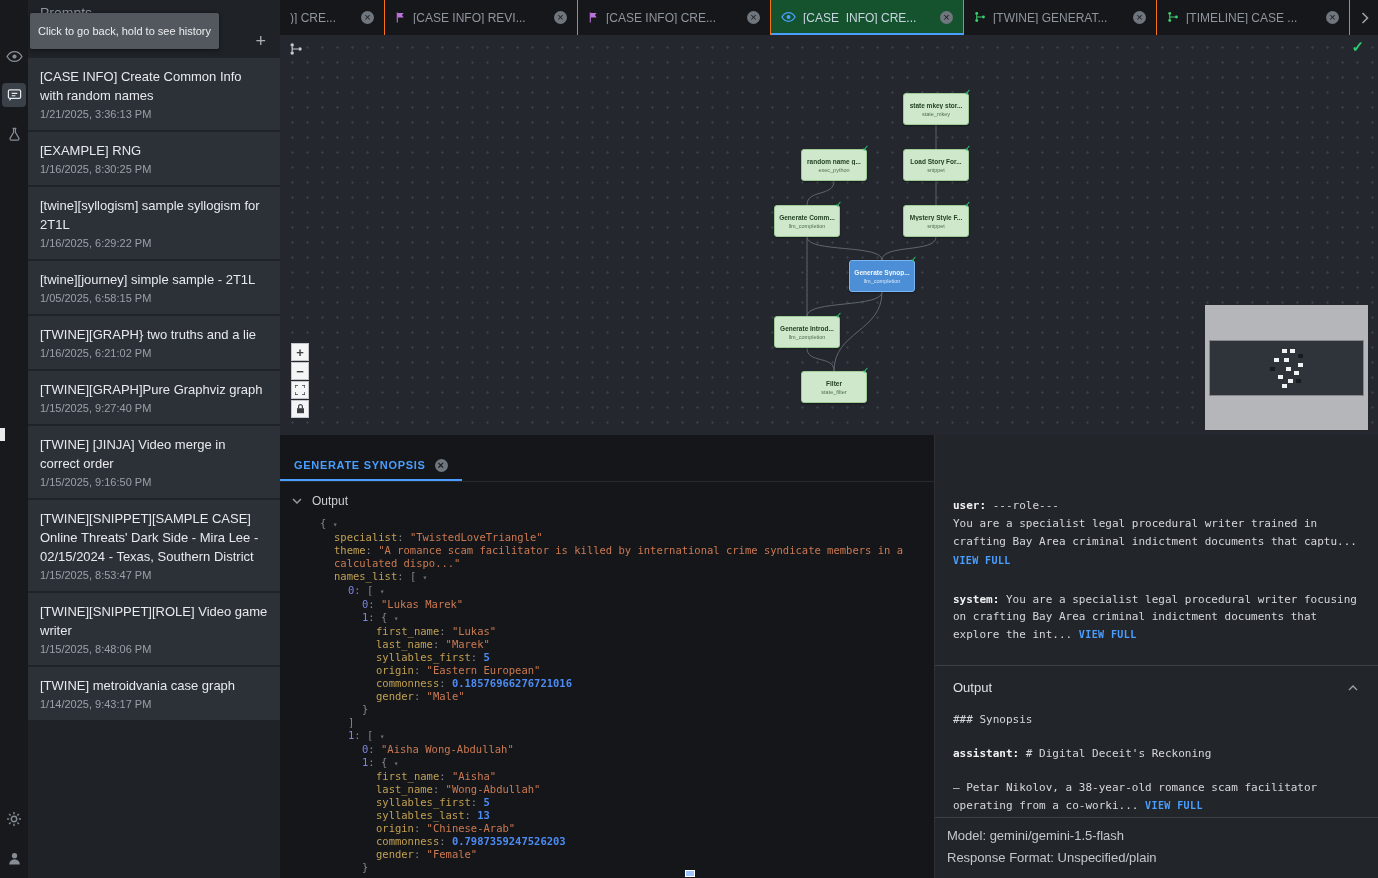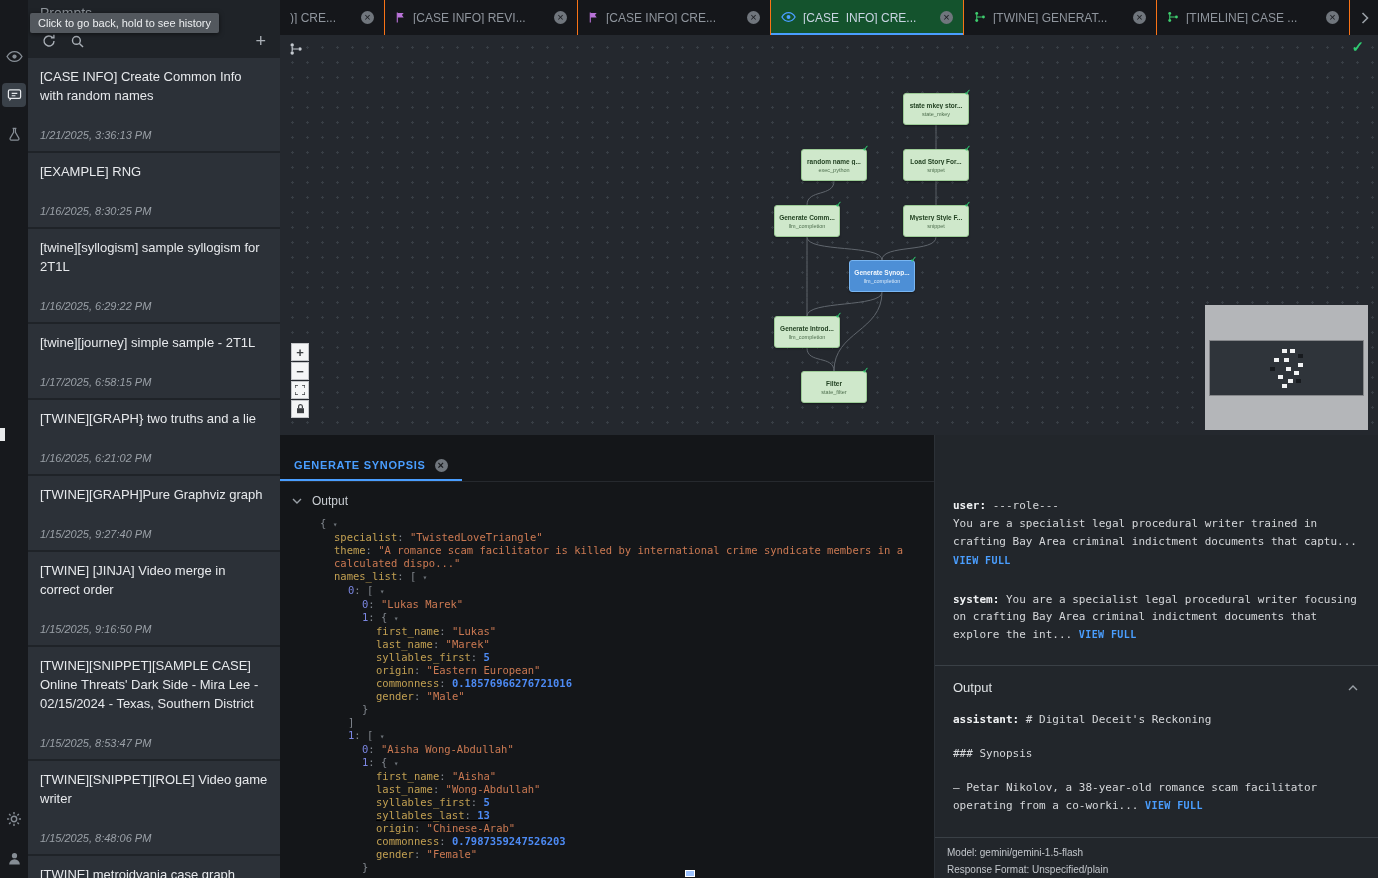--- a/index.html
+++ b/index.html
@@ -13,28 +13,28 @@
   .rail-icon{width:24px;height:24px;display:flex;align-items:center;justify-content:center;
     color:#868d95;margin-bottom:15px;border-radius:4px;}
   .rail-icon.active{background:#3a4149;color:#e8ebee;}
   .rail-spacer{margin-top:auto;}
 
   
   .sidebar{width:252px;background:#1f2328;position:relative;display:flex;flex-direction:column;
     z-index:5;flex:none;}
   .sidebar-title{padding:5px 12px 0;color:#8f959c;font-size:14px;}
   .tooltip{position:absolute;top:13px;left:2px;background:#53585e;color:#eceef0;font-size:11px;
-    padding:4px 8px;border-radius:2px;box-shadow:0 1px 5px rgba(0,0,0,.55);white-space:nowrap;z-index:30;}
+    padding:12px 8px;border-radius:2px;box-shadow:0 1px 5px rgba(0,0,0,.55);white-space:nowrap;z-index:30;}
   .sidebar-toolbar{display:flex;align-items:center;gap:15px;padding:13px 14px 10px;}
   .tb-icon{color:#aab0b7;display:flex;cursor:pointer;}
   .tb-plus{margin-left:auto;color:#aab0b7;font-size:18px;line-height:14px;cursor:pointer;}
   .prompt-list{flex:1;overflow:hidden;display:flex;flex-direction:column;gap:2px;}
   .prompt-item{background:#2c3138;padding:10px 12px;cursor:pointer;flex:none;}
   .pi-title{color:#e7e9ec;font-size:13px;line-height:1.46;}
-  .pi-time{color:#9aa0a7;font-size:11px;margin-top:23px;font-style:italic;}
+  .pi-time{color:#9aa0a7;font-size:11px;margin-top:2px;}
 
   
   .main{flex:1;display:flex;flex-direction:column;min-width:0;}
 
   
   .tab-bar{height:35px;background:#15171b;display:flex;align-items:stretch;flex:none;}
   .tab{display:flex;gap:7px;padding:11px 10px;border-right:1px solid #f97316;
     color:#8f959d;font-size:12px;width:193px;flex:none;min-width:0;cursor:pointer;}
   .tab.partial{width:105px;}
   .tab.active{background:#14532d;color:#c9d4e2;box-shadow:inset 0 -2px 0 var(--accent,#4a9eff);}
@@ -104,21 +104,21 @@
   .msg-text{white-space:pre-wrap;}
   .view-full{color:var(--accent,#4a9eff);font-size:10px;font-weight:700;letter-spacing:.4px;cursor:pointer;}
   .view-full.block{margin-top:3px;}
   .insp-divider{border-top:1px solid #3a4046;margin:0 0 0 0;flex:none;}
   .insp-output-row{display:flex;align-items:center;justify-content:space-between;
     padding:14px 20px 12px 18px;color:#dde0e3;font-size:13px;flex:none;}
   .insp-output-row .chev{color:#9aa0a7;display:flex;cursor:pointer;}
   .assistant-block{padding:4px 18px 0;font-family:"DejaVu Sans Mono",monospace;font-size:11px;
     line-height:1.62;color:#d5d7da;flex:1;overflow:hidden;}
   .assistant-block p{margin-bottom:16px;white-space:pre-wrap;}
-  .insp-footer{border-top:1px solid #3a4046;padding:7px 12px 0;font-size:10px;color:#c3c7cc;
+  .insp-footer{border-top:1px solid #3a4046;padding:7px 12px 10px;font-size:13px;color:#c3c7cc;
     line-height:1.65;flex:none;}
 
   .edge-handle-left{position:absolute;left:0;top:428px;width:5px;height:13px;background:#e8eaec;z-index:40;}
 </style>
 </head>
 <body>
 
 <div id="app">
 
   <div class="rail">
@@ -190,21 +190,21 @@
         <div class="prompt-item">
           <div class="pi-title">[EXAMPLE] RNG</div>
           <div class="pi-time">1/16/2025, 8:30:25 PM</div>
         </div>
         <div class="prompt-item">
           <div class="pi-title">[twine][syllogism] sample syllogism for 2T1L</div>
           <div class="pi-time">1/16/2025, 6:29:22 PM</div>
         </div>
         <div class="prompt-item">
           <div class="pi-title">[twine][journey] simple sample - 2T1L</div>
-          <div class="pi-time">1/17/2025, 6:58:15 PM</div>
+          <div class="pi-time">1/05/2025, 6:58:15 PM</div>
         </div>
         <div class="prompt-item">
           <div class="pi-title">[TWINE][GRAPH} two truths and a lie</div>
           <div class="pi-time">1/16/2025, 6:21:02 PM</div>
         </div>
         <div class="prompt-item">
           <div class="pi-title">[TWINE][GRAPH]Pure Graphviz graph</div>
           <div class="pi-time">1/15/2025, 9:27:40 PM</div>
         </div>
         <div class="prompt-item">
@@ -424,21 +424,21 @@
             <div class="json-line" style="padding-left: 56px;"><span class="tk-key">commonness</span><span class="tk-punct">: </span><span class="tk-num">0.18576966276721016</span></div>
             <div class="json-line" style="padding-left: 56px;"><span class="tk-key">gender</span><span class="tk-punct">: </span><span class="tk-str">"Male"</span></div>
             <div class="json-line" style="padding-left: 42px;"><span class="tk-punct">}</span></div>
             <div class="json-line" style="padding-left: 28px;"><span class="tk-punct">]</span></div>
             <div class="json-line" style="padding-left: 28px;"><span class="tk-idx">1</span><span class="tk-punct">: </span><span class="tk-punct">[ </span><span class="tk-caret">▾</span></div>
             <div class="json-line" style="padding-left: 42px;"><span class="tk-idx">0</span><span class="tk-punct">: </span><span class="tk-str">"Aisha Wong-Abdullah"</span></div>
             <div class="json-line" style="padding-left: 42px;"><span class="tk-idx">1</span><span class="tk-punct">: </span><span class="tk-punct">{ </span><span class="tk-caret">▾</span></div>
             <div class="json-line" style="padding-left: 56px;"><span class="tk-key">first_name</span><span class="tk-punct">: </span><span class="tk-str">"Aisha"</span></div>
             <div class="json-line" style="padding-left: 56px;"><span class="tk-key">last_name</span><span class="tk-punct">: </span><span class="tk-str">"Wong-Abdullah"</span></div>
             <div class="json-line" style="padding-left: 56px;"><span class="tk-key">syllables_first</span><span class="tk-punct">: </span><span class="tk-num">5</span></div>
-            <div class="json-line" style="padding-left: 56px; text-decoration: underline;"><span class="tk-key">syllables_last</span><span class="tk-punct">: </span><span class="tk-num">13</span></div>
+            <div class="json-line" style="padding-left: 56px;"><span class="tk-key">syllables_last</span><span class="tk-punct">: </span><span class="tk-num">13</span></div>
             <div class="json-line" style="padding-left: 56px;"><span class="tk-key">origin</span><span class="tk-punct">: </span><span class="tk-str">"Chinese-Arab"</span></div>
             <div class="json-line" style="padding-left: 56px;"><span class="tk-key">commonness</span><span class="tk-punct">: </span><span class="tk-num">0.7987359247526203</span></div>
             <div class="json-line" style="padding-left: 56px;"><span class="tk-key">gender</span><span class="tk-punct">: </span><span class="tk-str">"Female"</span></div>
             <div class="json-line" style="padding-left: 42px;"><span class="tk-punct">}</span></div>
           </div>
         <div class="hscroll-thumb"></div>
       </div>
 
       <div class="inspector">
         <div class="messages">
@@ -454,22 +454,22 @@
         <div class="insp-divider"></div>
         <div class="insp-output-row">
           <span>Output</span>
           <span class="chev">
             <svg width="10" height="6" viewBox="0 0 10 6">
                 <path d="M1 5l4-4 4 4" fill="none" stroke="currentColor" stroke-width="1.4"></path>
               </svg>
           </span>
         </div>
         <div class="assistant-block">
+            <p>### Synopsis</p>
             <p><span class="msg-role">assistant: </span># Digital Deceit's Reckoning</p>
-            <p>### Synopsis</p>
             <p>— Petar Nikolov, a 38-year-old romance scam facilitator operating from a co-worki... <span class="view-full">VIEW FULL</span></p>
           </div>
         <div class="insp-footer">
           <div>Model: gemini/gemini-1.5-flash</div>
           <div>Response Format: Unspecified/plain</div>
         </div>
       </div>
 
     </div>
   </div>

